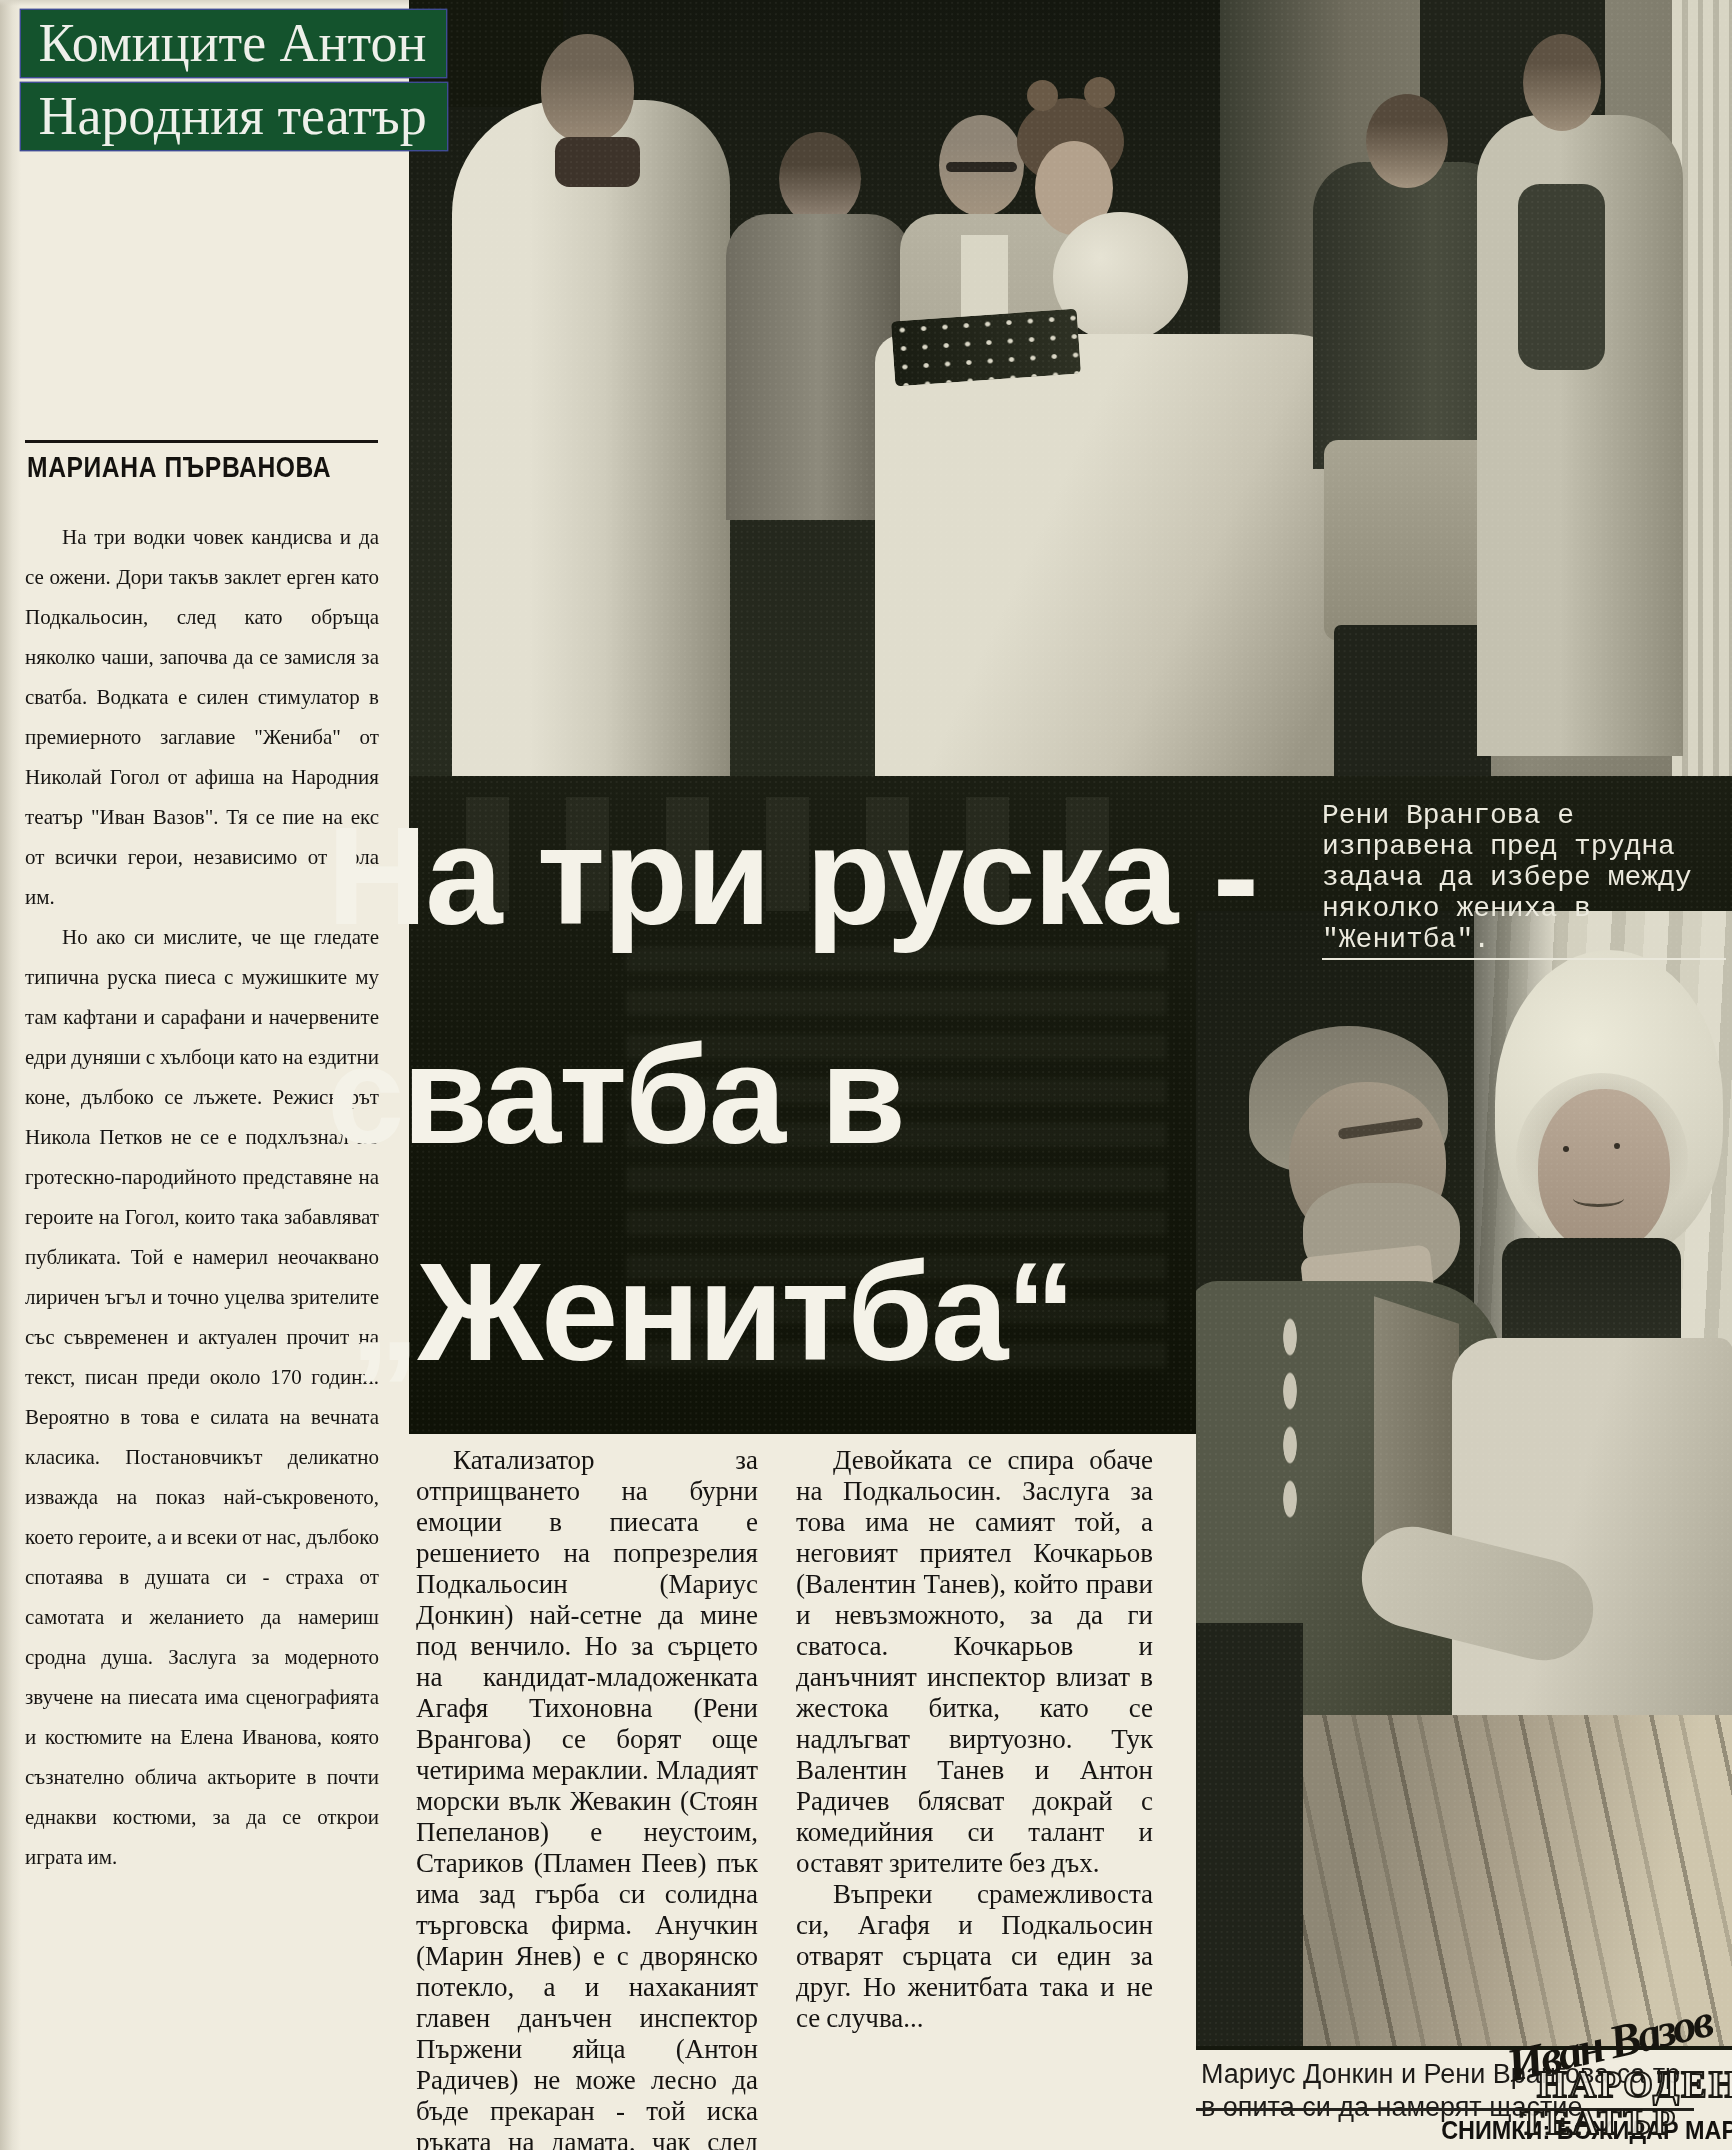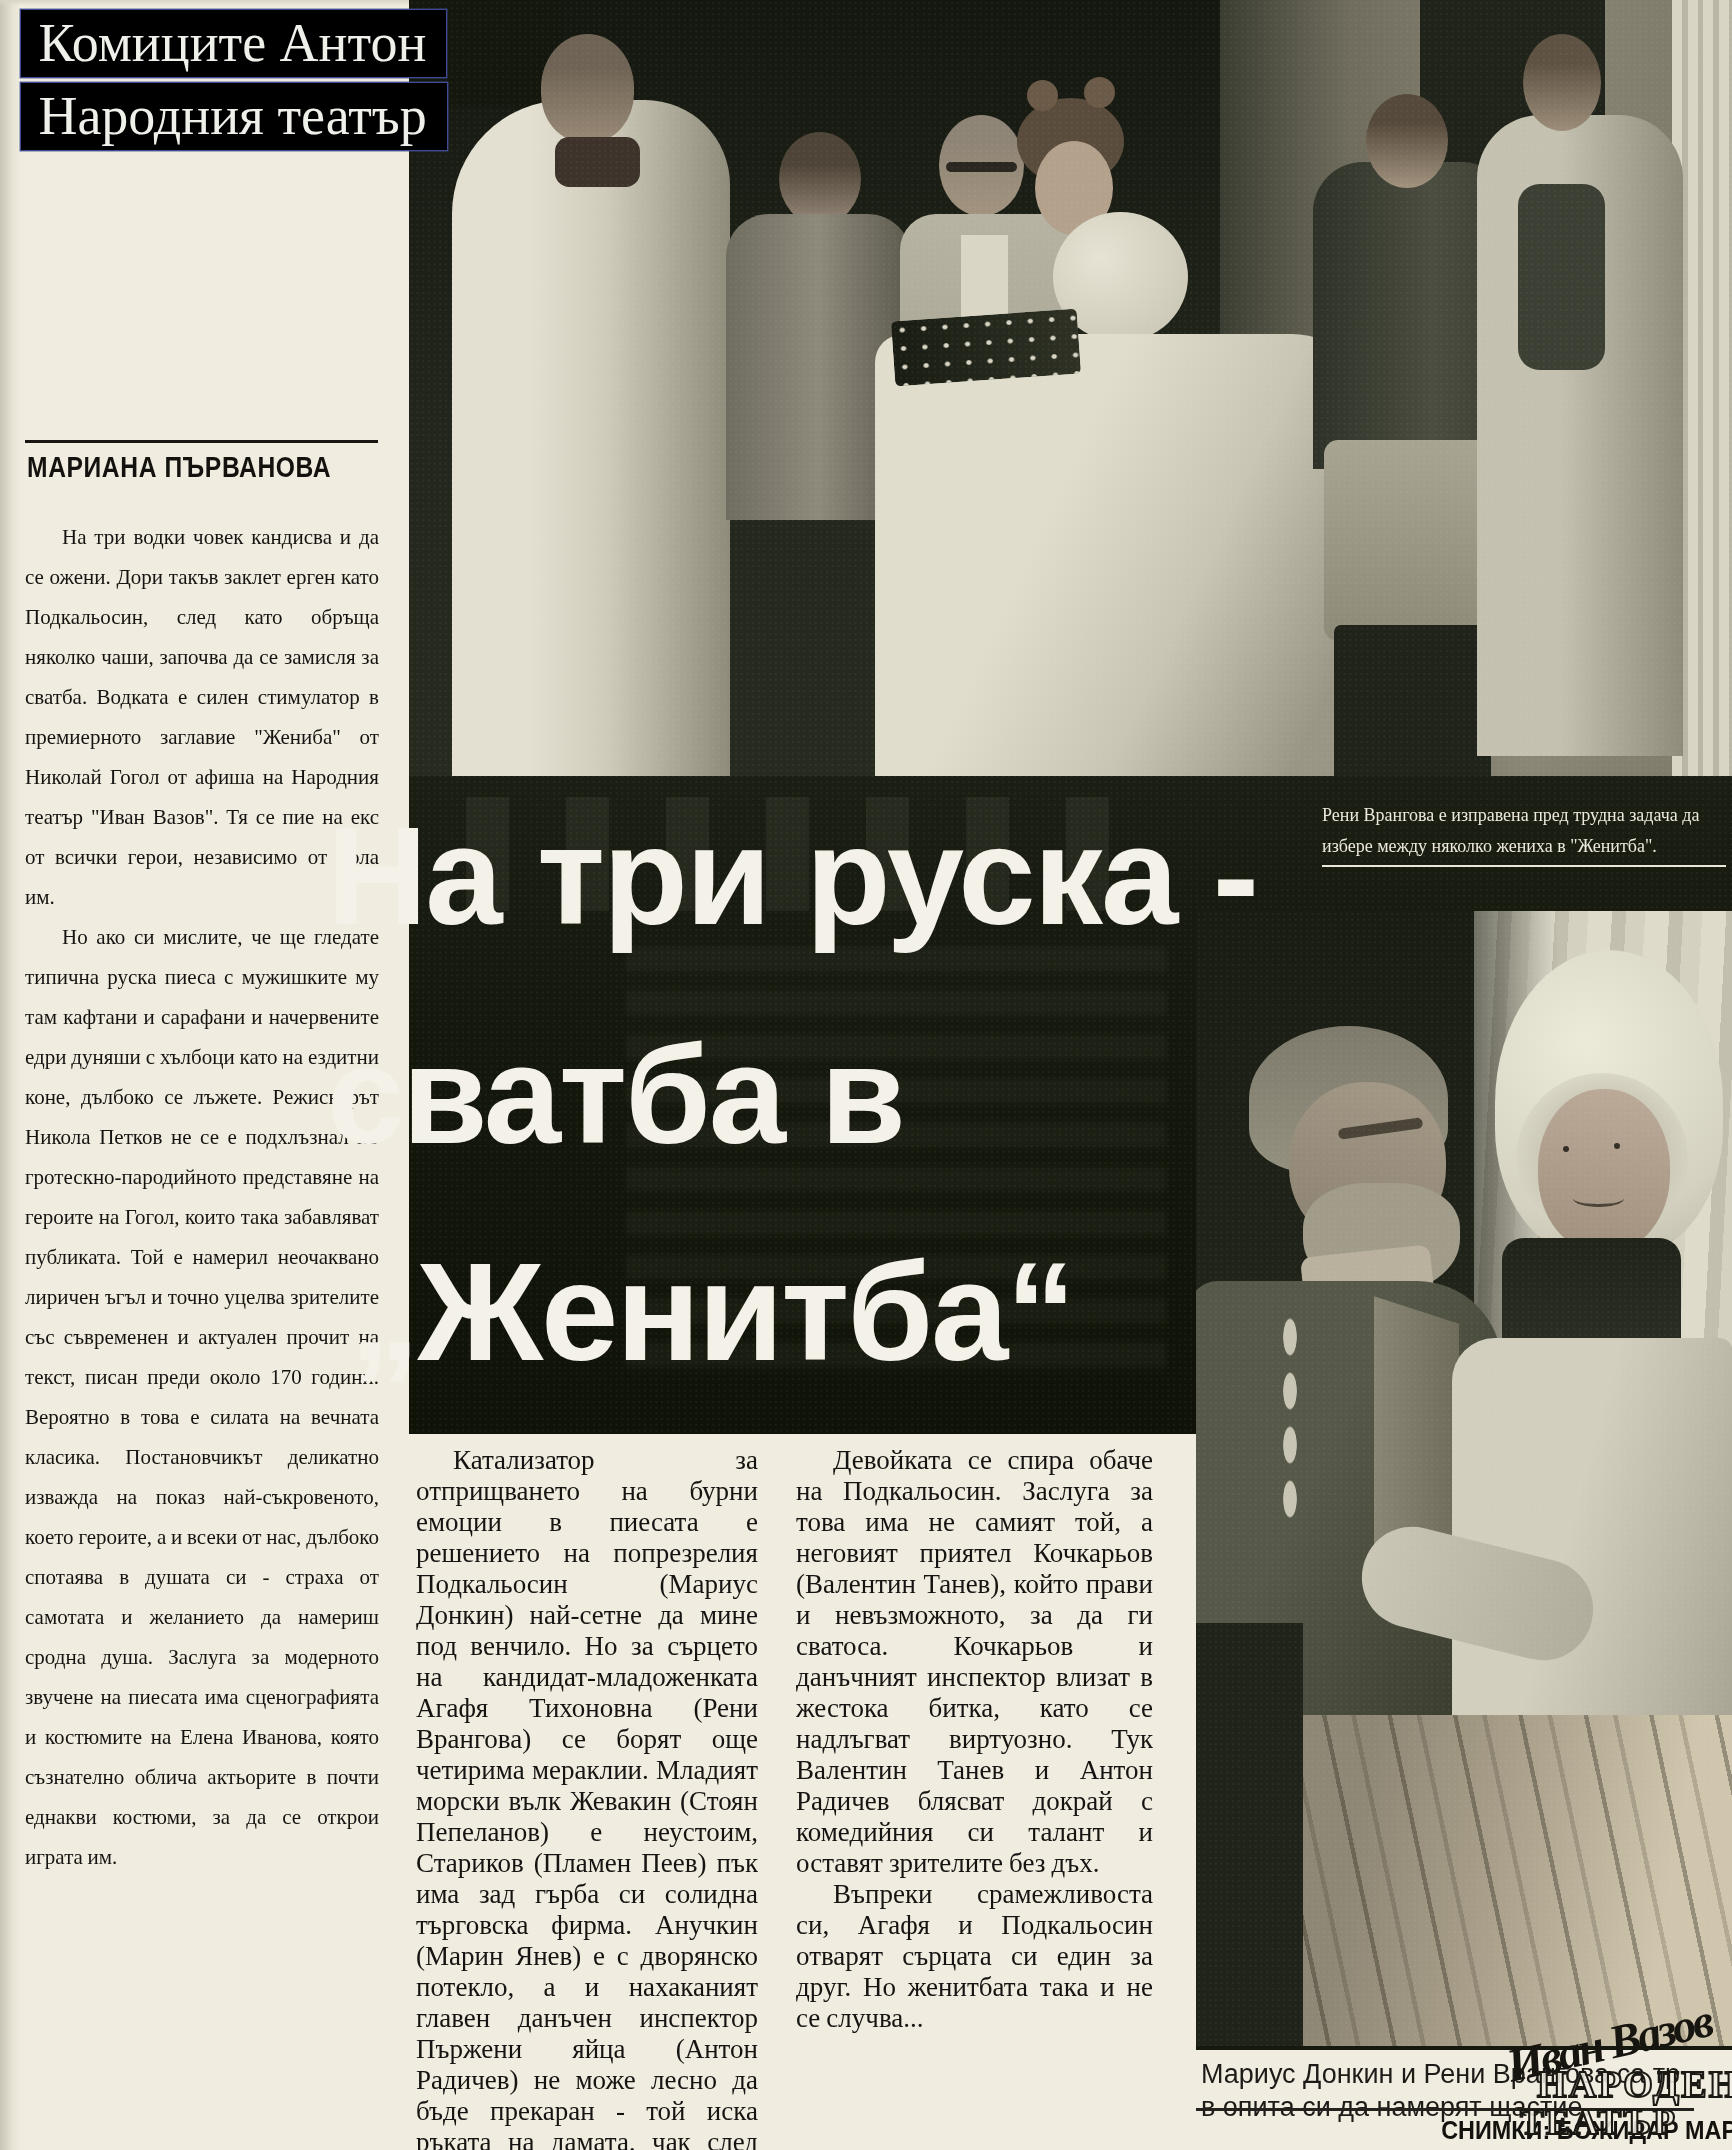--- a/index.html
+++ b/index.html
@@ -6,21 +6,21 @@
   #page{position:relative;width:1733px;height:2151px;background:#f0ecdf;overflow:hidden;
         font-family:"Liberation Serif","DejaVu Serif",serif;color:#161412;}
   .abs{position:absolute;}
   .sh{position:absolute;}
   
   #edge-left{left:0;top:0;width:21.4px;height:2151px;background:linear-gradient(90deg,#c9c4b4,#e6e2d4 60%,rgba(240,236,223,0));}
   #edge-top{left:0;top:0;width:1733px;height:5.7px;background:linear-gradient(180deg,#d8d4c6,rgba(240,236,223,0));}
 
   
   #kicker{left:21.4px;top:10px;z-index:7;}
-  .kbar{display:table;background:#000000;margin-bottom:6.4px;height:67px;padding:0 20px 0 17px;
+  .kbar{display:table;background:#14532d;margin-bottom:6.4px;height:67px;padding:0 20px 0 17px;
         box-shadow:0 0 0 1.4px #3f4c94;}
   .kbar span{display:table-cell;vertical-align:middle;font-size:54px;line-height:67px;color:#eef0ea;
         font-weight:400;letter-spacing:0px;white-space:nowrap;}
 
   
   #photo1{left:409px;top:0;width:1324px;height:1434px;z-index:1;overflow:visible;
      background:linear-gradient(180deg,#14170f 0%,#23261c 30%,#272b1f 55%,#191c13 78%,#101207 100%);}
   #photo1-inner{position:absolute;inset:0;overflow:hidden;}
   #jut{left:256px;top:1311px;width:154px;height:107px;background:#14170d;z-index:2;}
   .dots{position:absolute;inset:0;background-image:radial-gradient(rgba(245,243,230,0.055) 0.9px,transparent 1.4px);
@@ -31,22 +31,22 @@
 
   
   .hl{position:absolute;z-index:5;font-family:"Liberation Sans","DejaVu Sans",sans-serif;
       font-weight:700;font-size:139px;line-height:1;color:#f4f2e8;letter-spacing:-2.1px;white-space:nowrap;}
   
   #ghost{left:626px;top:947px;width:541px;height:427px;z-index:1;
      background:repeating-linear-gradient(180deg,rgba(198,202,182,0.10) 0 24px,rgba(198,202,182,0.02) 24px 44px);
      filter:blur(2.8px);opacity:.5;}
 
   
-  #caption1{left:1322px;top:800px;width:404px;z-index:6;font-family:Liberation Serif, serif;
-     font-size:18px;line-height:31px;color:#ecead e0;color:#eceade;border-bottom:2.8px solid #e9e7db;padding-bottom:3px;}
+  #caption1{left:1322px;top:800px;width:404px;z-index:6;font-family:Liberation Mono, monospace;
+     font-size:28px;line-height:31px;color:#ecead e0;color:#eceade;border-bottom:2.8px solid #e9e7db;padding-bottom:3px;}
 
   
   #byline-rule{left:25px;top:440px;width:353px;height:2.8px;background:#181512;}
   #byline{left:27px;top:451px;font-family:"Liberation Sans","DejaVu Sans",sans-serif;font-weight:700;
      font-size:29px;color:#14120f;transform:scaleX(.85);transform-origin:left top;white-space:nowrap;letter-spacing:0.7px;}
 
   
   .col{position:absolute;text-align:justify;}
   .col p{margin:0;text-indent:37px;word-spacing:-0.7px;}
   .col p.noindent{text-indent:0;}

